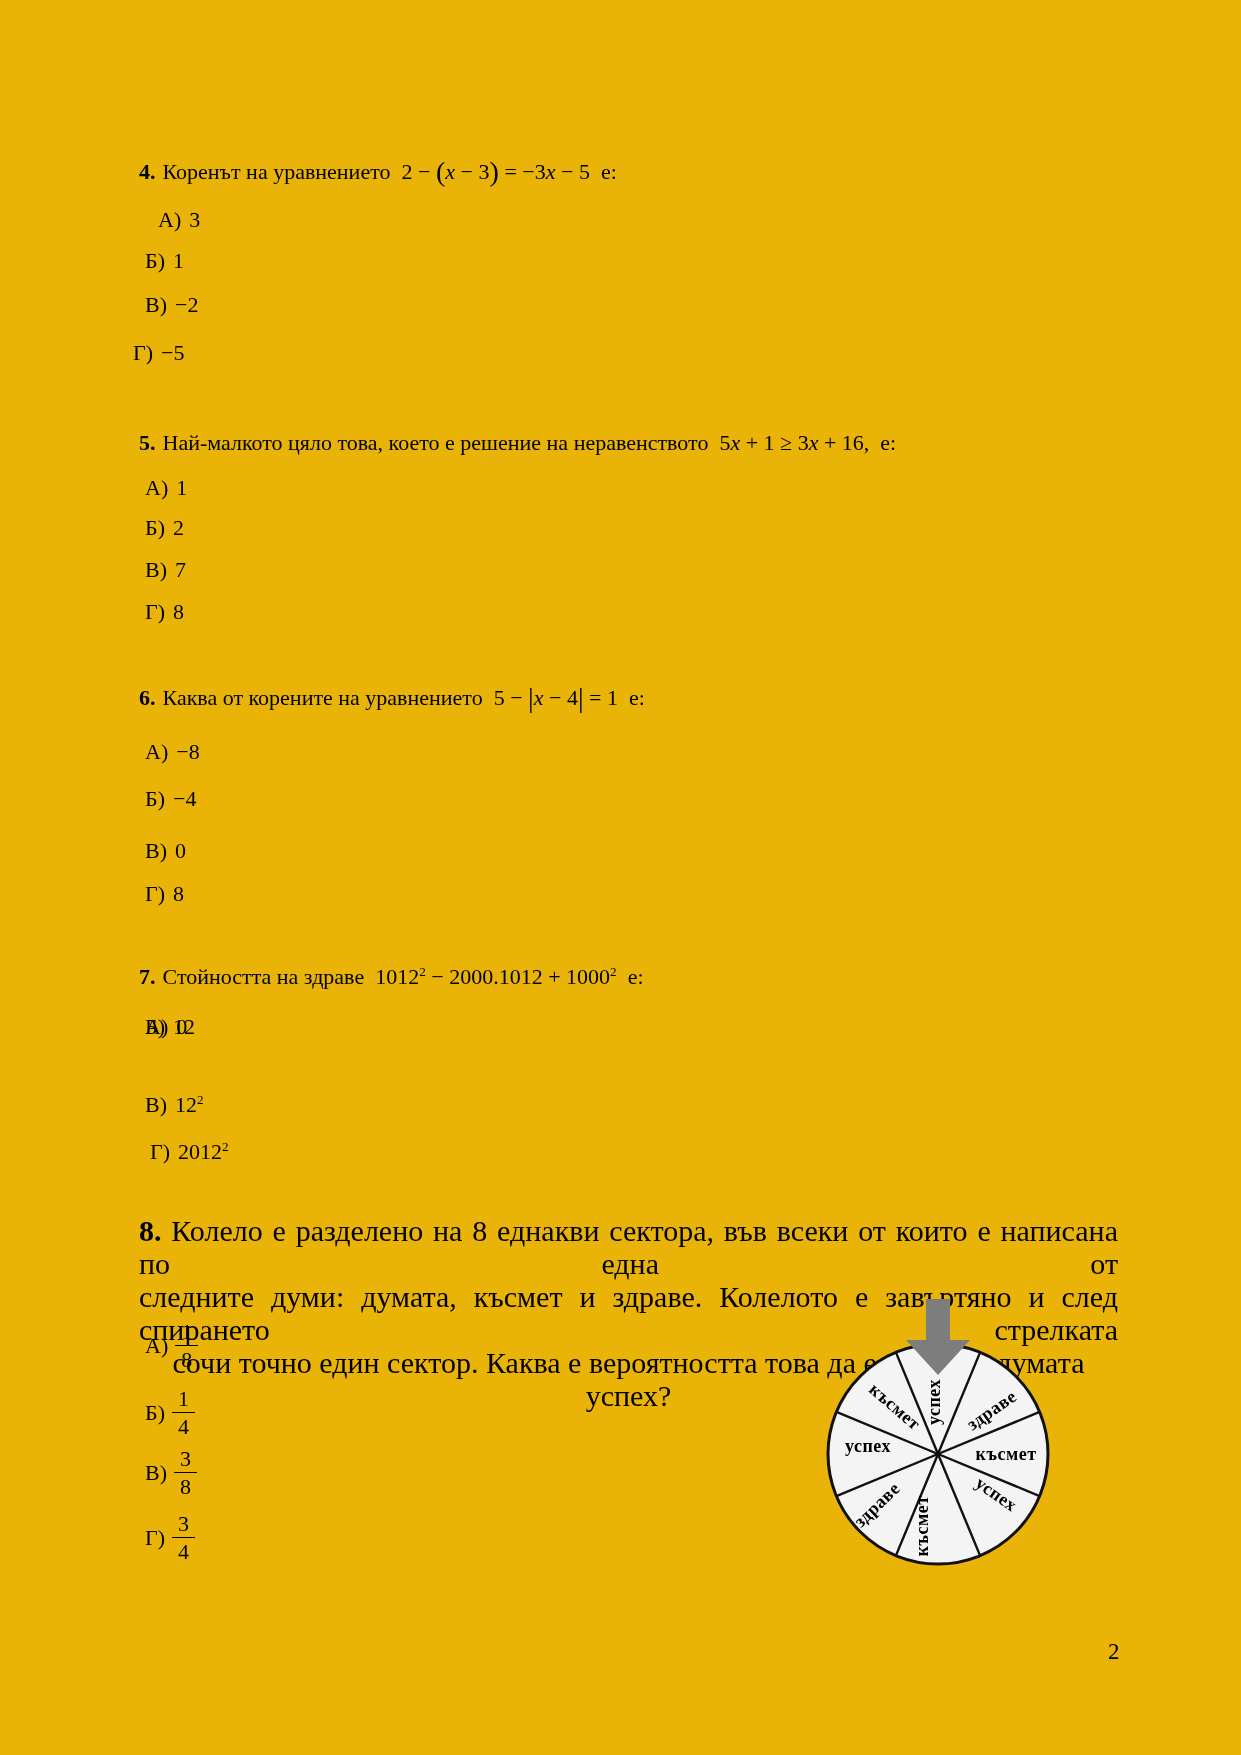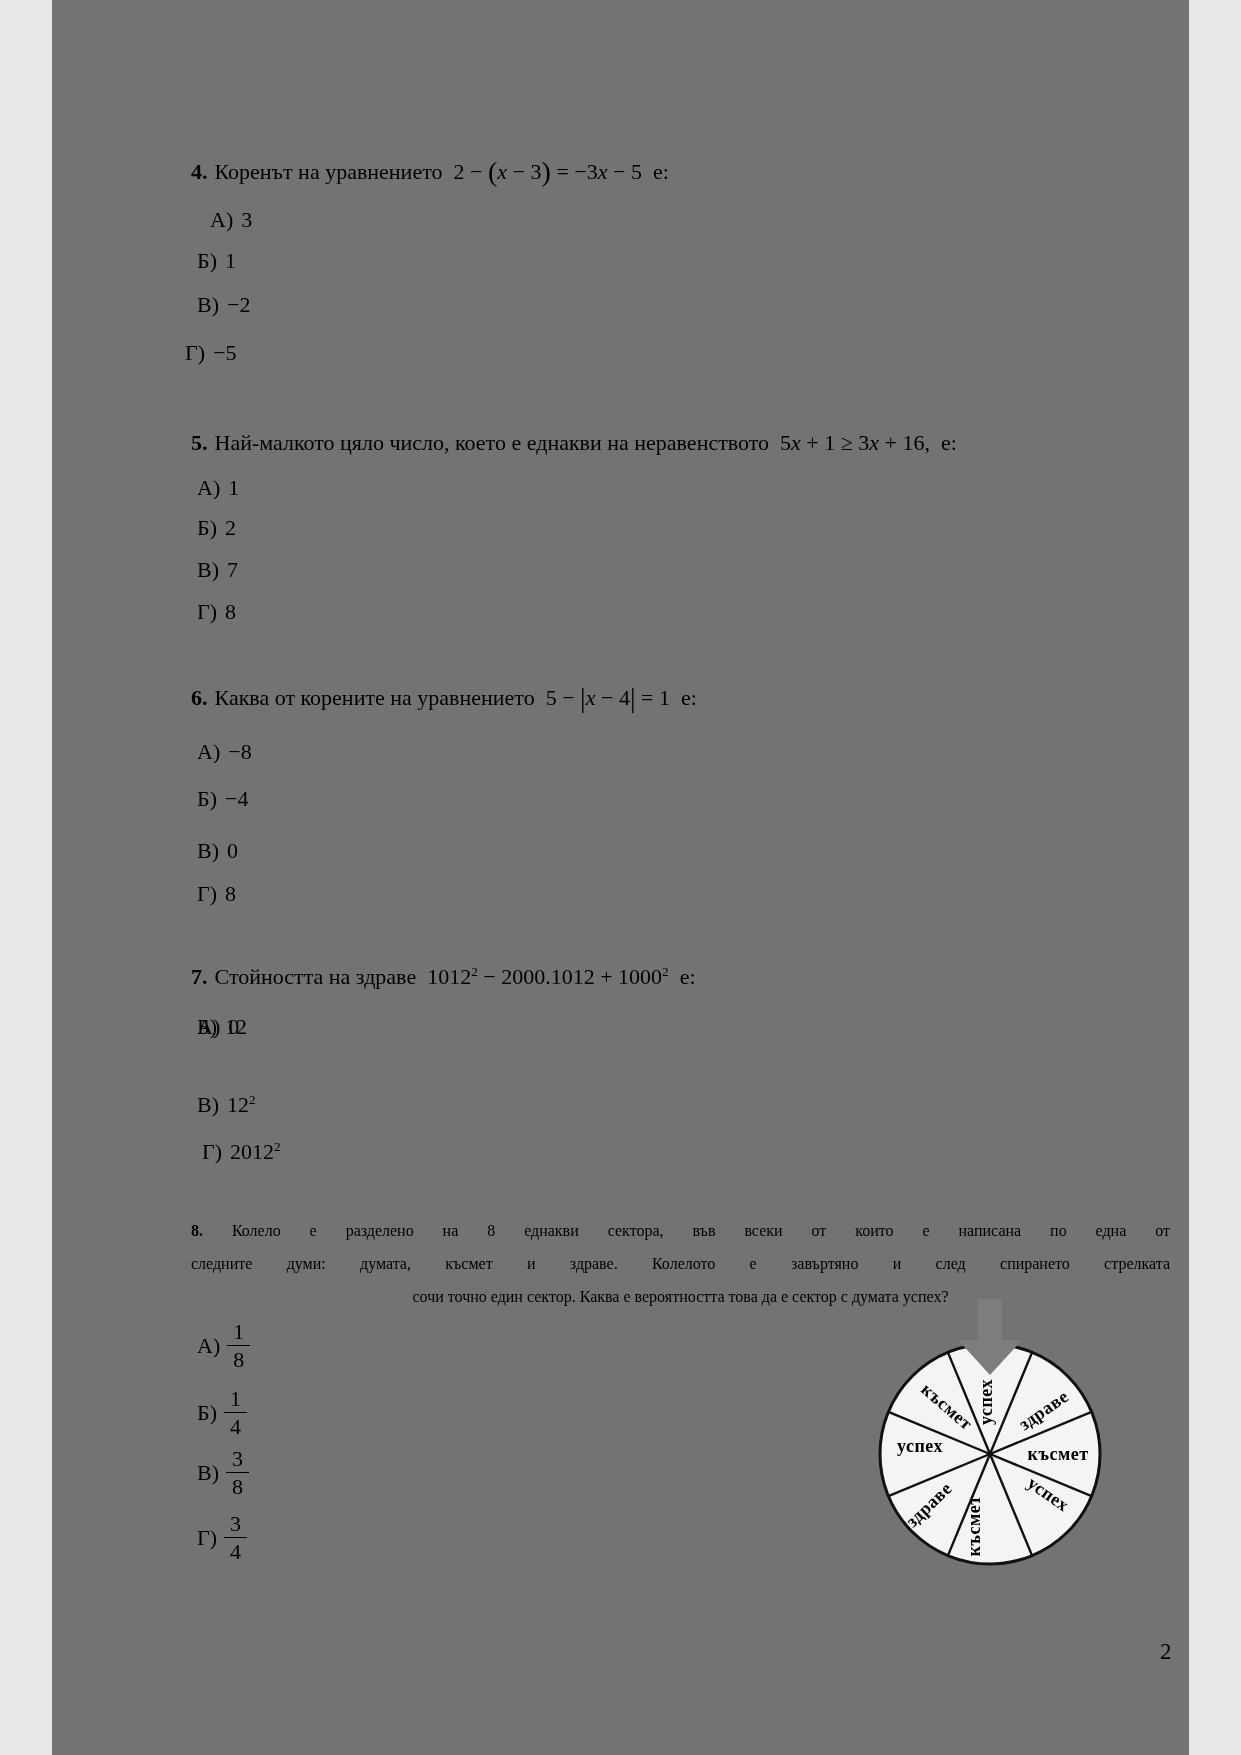--- a/index.html
+++ b/index.html
@@ -1,21 +1,21 @@
 <!DOCTYPE html>
 <html><head>
 <meta charset="utf-8">
 <style>
   html,body{margin:0;padding:0;background:#e8e8e8;}
   .page{
     position:relative;
-    width:1137px;
+    width:1241px;
     height:1755px;
     margin:0 auto;
-    background:#737373;
+    background:#eab308;
     font-family:"Liberation Serif", serif;
     color:#000;
     overflow:hidden;
   }
   .line{
     position:absolute;
     font-size:22px;
     line-height:26px;
     white-space:nowrap;
   }
@@ -25,21 +25,21 @@
   .math i, .para i{font-style:italic;}
   .qtail{margin-left:11px;}
   .oval{margin-left:8px;}
   sup{font-size:0.6em;line-height:0;vertical-align:super;}
   .tall{font-size:1.28em;line-height:1;vertical-align:-0.08em;}
   .para{
     position:absolute;
     left:139px;
     top:1214px;
     width:979px;
-    font-size:16px;
+    font-size:30px;
     line-height:33px;
   }
   .jline{text-align:justify;text-align-last:justify;}
   .lline{text-align:center;}
   .opt8{
     position:absolute;
     display:flex;
     align-items:center;
     font-size:22px;
   }
@@ -83,21 +83,21 @@
     <span>Б)</span><span class="oval">1</span>
   </div>
   <div class="line" style="left:145px;top:292px">
     <span>В)</span><span class="oval">−2</span>
   </div>
   <div class="line" style="left:133px;top:340px">
     <span>Г)</span><span class="oval">−5</span>
   </div>
 
   <div class="line" style="left:139px;top:430px">
-    <span class="qnum">5.</span><span class="qtext">Най-малкото цяло число, което е еднакви на неравенството</span><span class="math">5<i>x</i> + 1 ≥ 3<i>x</i> + 16,</span><span class="qtail">е:</span>
+    <span class="qnum">5.</span><span class="qtext">Най-малкото цяло това, което е решение на неравенството</span><span class="math">5<i>x</i> + 1 ≥ 3<i>x</i> + 16,</span><span class="qtail">е:</span>
   </div>
   <div class="line" style="left:145px;top:475px">
     <span>А)</span><span class="oval">1</span>
   </div>
   <div class="line" style="left:145px;top:515px">
     <span>Б)</span><span class="oval">2</span>
   </div>
   <div class="line" style="left:145px;top:557px">
     <span>В)</span><span class="oval">7</span>
   </div>

